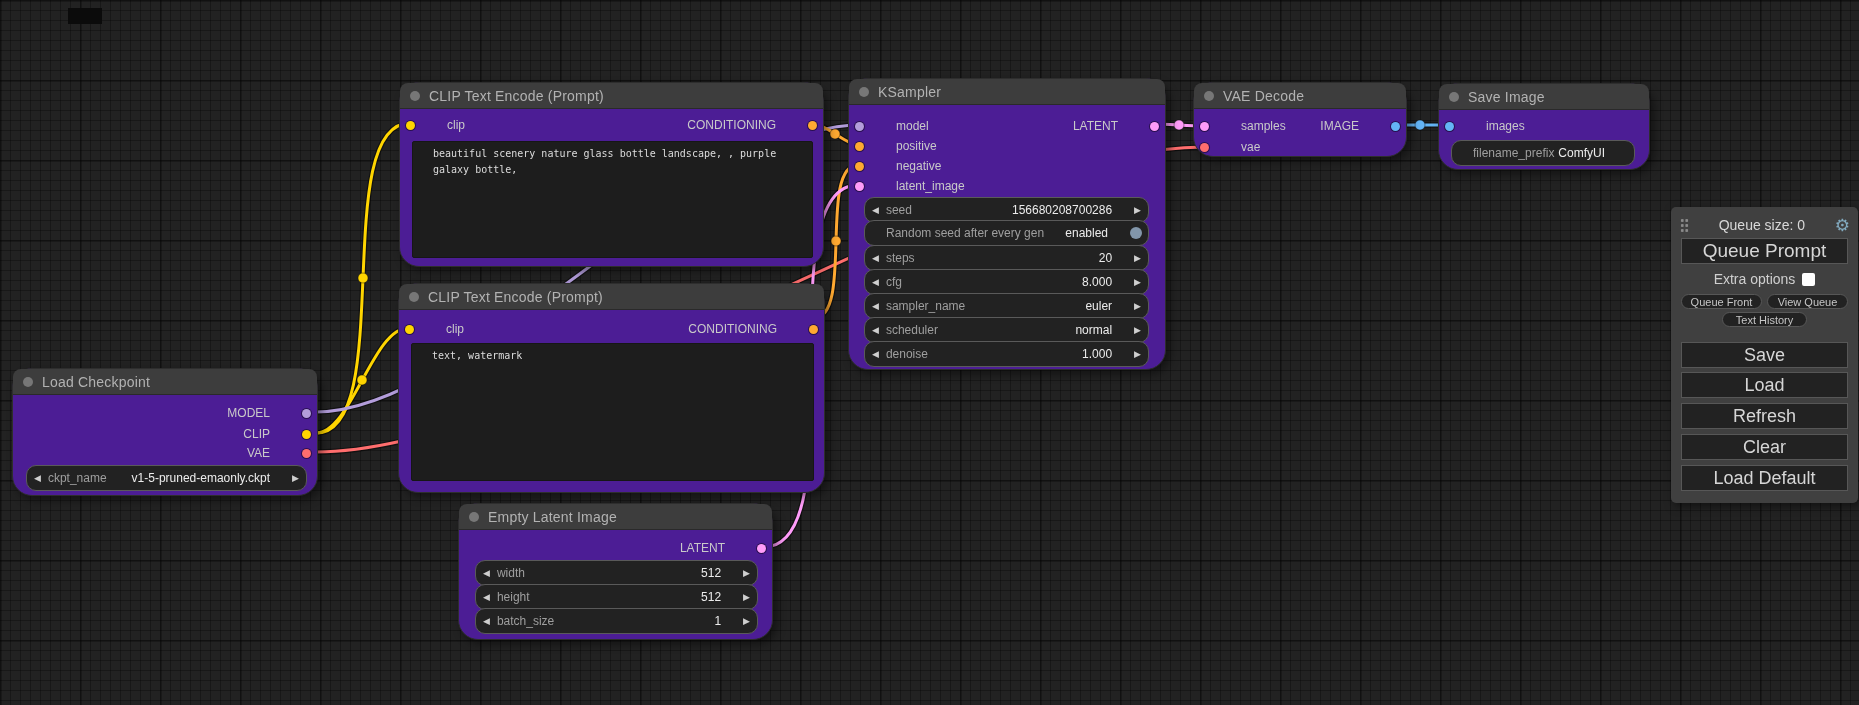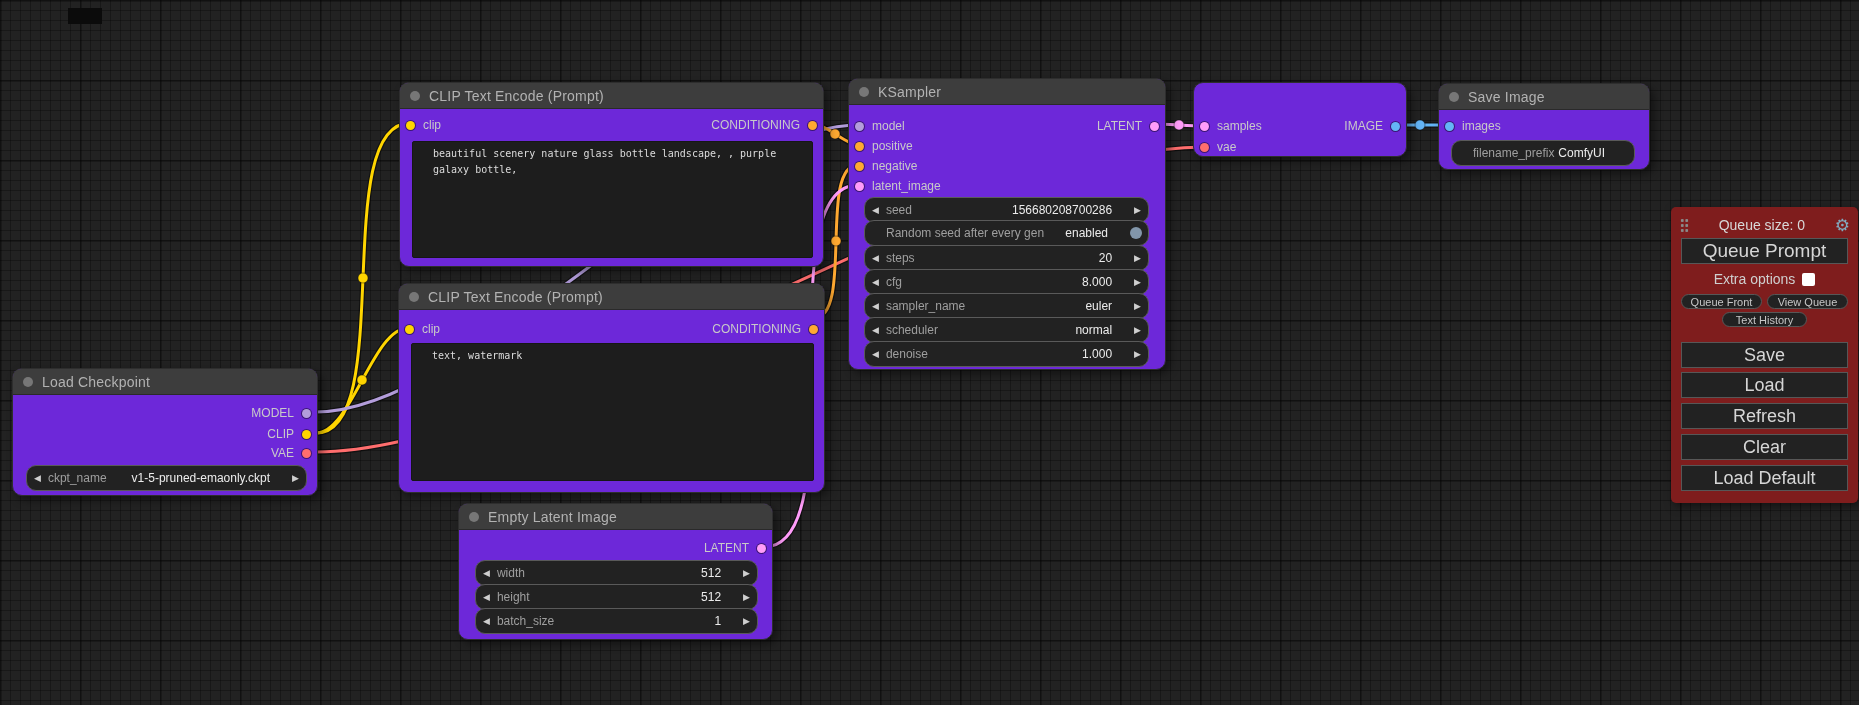--- a/index.html
+++ b/index.html
@@ -10,32 +10,32 @@
       linear-gradient(rgba(0,0,0,0.30) 1px, transparent 1px),
       linear-gradient(90deg, rgba(0,0,0,0.30) 1px, transparent 1px),
       linear-gradient(rgba(0,0,0,0.28) 2px, transparent 2px),
       linear-gradient(90deg, rgba(0,0,0,0.28) 2px, transparent 2px);
     background-size:10px 10px,10px 10px,80px 80px,80px 80px;
     font-family:"Liberation Sans", sans-serif;
     -webkit-font-smoothing:antialiased;
   }
   #wires{position:absolute;left:0;top:0;z-index:1;}
   .node{
-    position:absolute;background:#6d28d9;border-radius:10px;z-index:2;
+    position:absolute;background:#4c1d95;border-radius:20px;z-index:2;
     box-shadow:4px 4px 10px rgba(0,0,0,0.45);
     border:1px solid #2e2e2e;box-sizing:border-box;
   }
   .node-title{
     height:26px;background:#3d3d3d;border-radius:8px 8px 0 0;
     display:flex;align-items:center;padding:0 10px;
     color:#b2b2b2;font-size:14px;letter-spacing:.2px;
     border-bottom:1px solid #2a2a2a;box-sizing:border-box;
   }
   .title-dot{width:10px;height:10px;border-radius:50%;background:#777;margin-right:9px;flex:0 0 auto;}
-  .slot{position:absolute;height:20px;display:flex;align-items:center;font-size:12px;color:#c9c9c9;}
+  .slot{position:absolute;height:20px;display:flex;align-items:center;font-size:12px;color:#c9c9c9;gap:24px;}
   .slot.in{left:6px;}
   .slot.out{right:6px;}
   .slot .dot{width:9px;height:9px;border-radius:50%;flex:0 0 auto;box-shadow:0 0 0 1px rgba(0,0,0,.45);}
   .slot.in .dot{margin-right:8px;}
   .slot.out .dot{margin-left:8px;}
   .c-model{background:#B39DDB;}  .c-clip{background:#FFD500;}
   .c-vae{background:#FF6E6E;}    .c-cond{background:#FFA931;}
   .c-latent{background:#FF9CF9;} .c-image{background:#64B5F6;}
   .widget{
     position:absolute;height:20px;background:#222;border:1px solid #5a5a5a;
@@ -48,21 +48,21 @@
   .widget .wvalue{margin-left:auto;margin-right:22px;color:#ececec;white-space:nowrap;}
   .widget .toggle{width:12px;height:12px;border-radius:50%;background:#8296aa;flex:0 0 auto;margin-right:-1px;}
   .prompt-box{
     position:absolute;background:#1d1d1d;border-radius:2px;border:1px solid #161616;
     color:#dcdcdc;font-family:"DejaVu Sans Mono", monospace;font-size:10px;line-height:16px;
     padding:4px 20px;box-sizing:border-box;white-space:pre-wrap;word-break:break-word;overflow:hidden;
   }
   
   .panel{
     position:absolute;left:1671px;top:207px;width:187px;height:296px;z-index:3;
-    background:#7f1d1d;border-radius:5px;box-shadow:3px 3px 10px rgba(0,0,0,.5);
+    background:#404040;border-radius:5px;box-shadow:3px 3px 10px rgba(0,0,0,.5);
   }
   .panel-head{position:absolute;left:0;top:6px;width:100%;height:24px;display:flex;align-items:center;}
   .queue-size{flex:1;text-align:center;color:#d8d8d8;font-size:14px;}
   .drag-handle{
     width:9px;height:15px;margin-left:9px;flex:0 0 auto;
     background:radial-gradient(circle, #8a8a8a 1.3px, transparent 1.5px);
     background-size:4.5px 5px;background-position:0 0;
   }
   .gear{margin-right:8px;color:#82aabf;font-size:17px;line-height:1;flex:0 0 auto;}
   .btn{
@@ -263,20 +263,24 @@
   </div>
   <div class="widget" style="top:262px;left:15px;width:285px">
     <span class="arrow">◀</span>
     <span class="wlabel">denoise</span>
     <span class="wvalue">1.000</span>
     <span class="arrow">▶</span>
   </div>
 </div>
 
 <div class="node" style="left:1193px;top:82px;width:214px;height:75px">
+  <div class="node-title">
+    <span class="title-dot"></span>
+    <span>VAE Decode</span>
+  </div>
   <div class="slot in" style="top:33px">
     <span class="dot c-latent"></span>
       <span>samples</span>
   </div>
   <div class="slot in" style="top:54px">
     <span class="dot c-vae"></span>
       <span>vae</span>
   </div>
   <div class="slot out" style="top:33px">
     <span>IMAGE</span>

